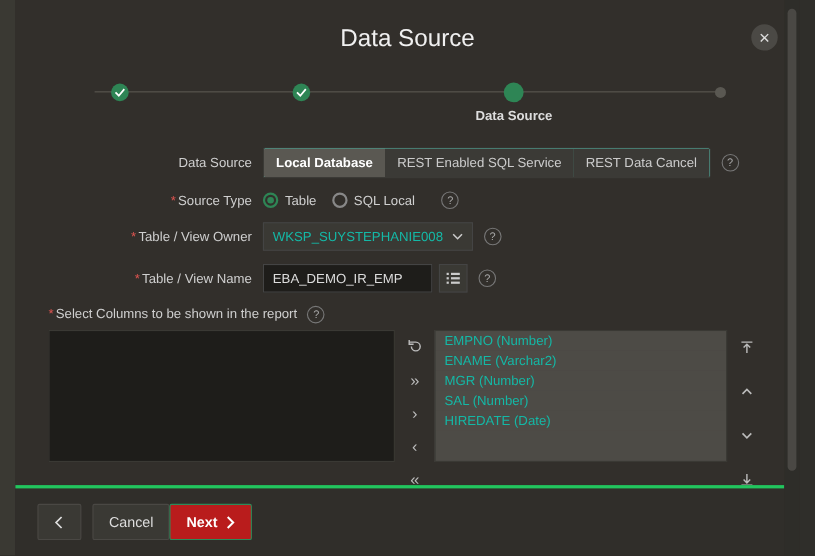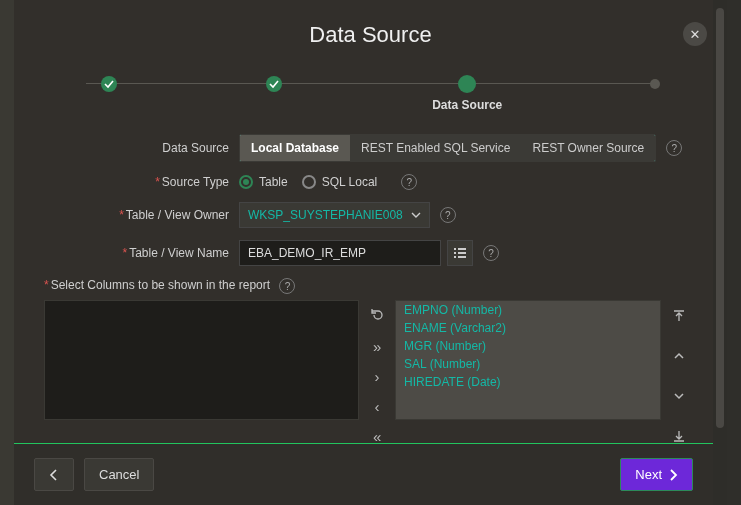--- a/index.html
+++ b/index.html
@@ -108,21 +108,21 @@
     width: 6px; height: 6px; border-radius: 50%; background: #2e8555;
   }
   .select-box {
     background: #3a3934; color: #14b8a6; border: 1px solid #444;
     padding: 5px 8px; display: inline-flex; align-items: center;
     min-width: 160px; justify-content: space-between; cursor: pointer;
   }
   .chev { margin-left: 8px; }
   .textinput {
     background: #1e1d1a; color: #ddd; border: 1px solid #444;
-    padding: 5px 8px; width: 202px; outline: none; font-size: 12px;
+    padding: 5px 8px; width: 154px; outline: none; font-size: 12px;
   }
   .listbtn {
     width: 26px; height: 26px; background: #3a3934; border: 1px solid #444;
     color: #ccc; display: inline-flex; align-items: center; justify-content: center;
     margin-left: 6px; cursor: pointer;
   }
   
   .cols-label {
     margin: 10px 0 6px 30px; color: #cfcfcf;
   }
@@ -145,32 +145,32 @@
     padding: 4px 6px; gap: 6px;
   }
   .movebtns button, .orderbtns button {
     background: transparent; border: none; color: #bbb;
     width: 24px; height: 24px; cursor: pointer; font-size: 15px;
     display: flex; align-items: center; justify-content: center;
   }
   
   .footer {
     position: absolute; bottom: 0; left: 0; right: 14px;
-    border-top: 1px solid #22c55e;
-    display: flex; justify-content: space-between; align-items: center;
+    border-top: 3px solid #22c55e;
+    display: flex; justify-content: flex-start; align-items: center;
     padding: 14px 20px;
     background: #302e2a;
   }
   .btn {
     background: #3a3934; color: #ddd; border: 1px solid #4a4844;
     padding: 8px 14px; font-size: 13px; cursor: pointer; border-radius: 2px;
     display: inline-flex; align-items: center; gap: 6px;
   }
   .btn.primary {
-    background: #6d28d9; border-color: #2c8a5a; color: #fff; font-weight: 400;
+    background: #b91c1c; border-color: #2c8a5a; color: #fff; font-weight: 700;
   }
   .footer-left { display: flex; gap: 10px; }
   svg { display: block; }
 </style>
 </head>
 <body>
 
 <div class="left-slice"></div>
 
 <div class="modal">
@@ -195,21 +195,21 @@
     <div class="dot dot-future dot4"></div>
     <div class="step-label">Data Source</div>
   </div>
 
   <div class="form">
     <div class="form-row">
       <div class="lbl"><span>Data Source</span></div>
       <div class="segbtn">
         <button class="active">Local Database</button>
         <button>REST Enabled SQL Service</button>
-        <button>REST Owner Source</button>
+        <button>REST Data Cancel</button>
       </div>
       <span class="helpicon">?</span>
     </div>
 
     <div class="form-row">
       <div class="lbl"><span class="req">*</span><span>Source Type</span></div>
       <span class="radio-wrap">
         <span class="radio-dot selected"></span>
         <span>Table</span>
       </span>

